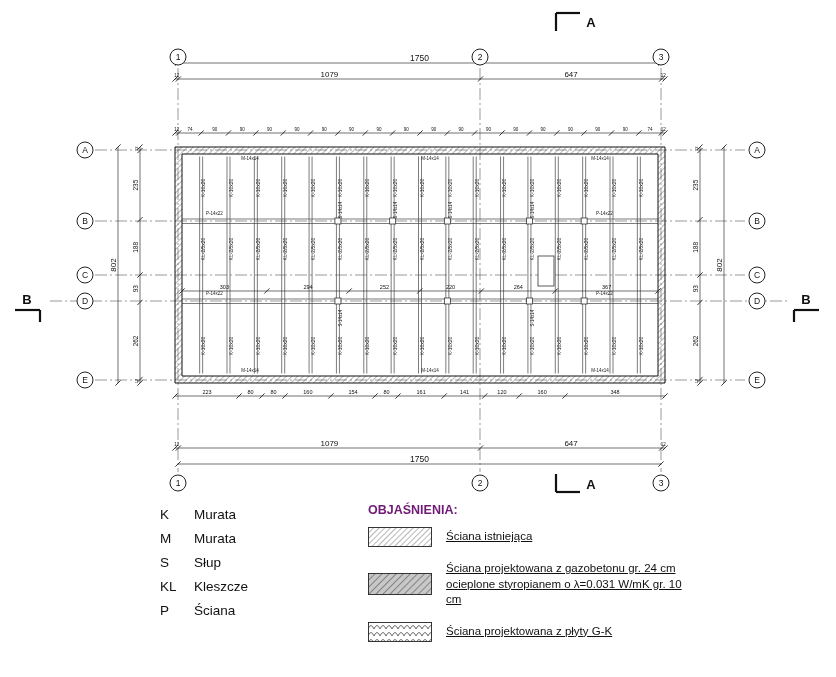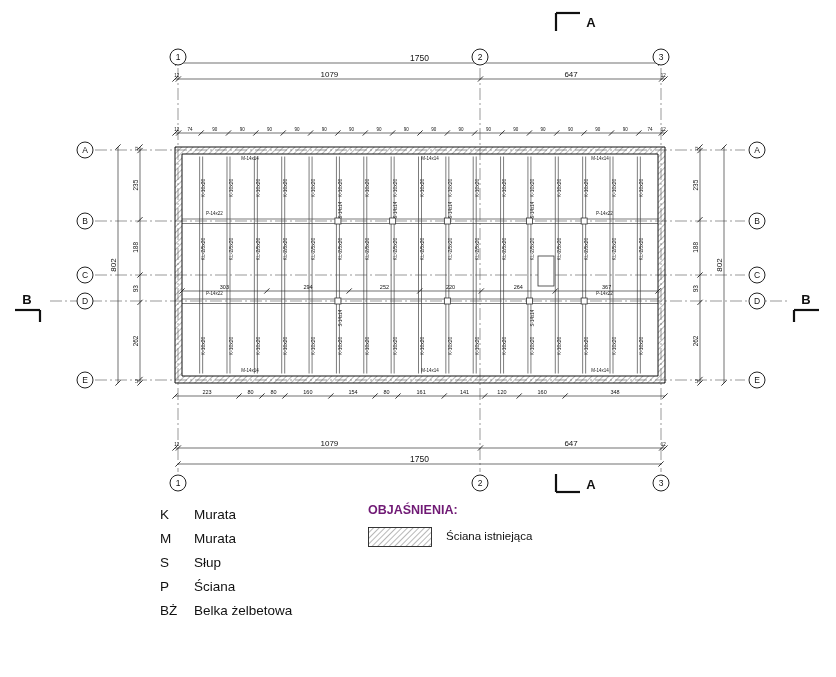--- a/index.html
+++ b/index.html
@@ -19,21 +19,21 @@
   .wallpath{fill:url(#hatch);fill-rule:evenodd;stroke:#111;stroke-width:1;}
   .opening{fill:#fff;stroke:#333;stroke-width:.8;}
 
   .legend{position:absolute;left:160px;top:503px;width:620px;display:flex;gap:28px;}
   .symbol-list{width:180px;padding-top:4px;}
   .sym-row{display:flex;margin-bottom:9px;font-size:13.5px;color:#111;}
   .sym{width:34px;}
   .explan{width:360px;}
   .explan-title{font-size:12.5px;font-weight:600;color:#701a75;margin-bottom:10px;}
   .ex-row{display:flex;align-items:center;gap:14px;margin-bottom:14px;}
-  .ex-label{font-size:11.5px;color:#111;width:250px;line-height:1.35;}
+  .ex-label{font-size:11.5px;color:#111;width:250px;line-height:1.35;text-decoration:underline;}
   .swatch{flex:0 0 auto;}
 </style>
 </head>
 <body>
 
 <div class="page">
 
   <svg id="plan-svg" width="836" height="500" viewBox="0 0 836 500">
     <defs>
       <pattern id="hatch" width="4" height="4" patternUnits="userSpaceOnUse" patternTransform="rotate(45)">
@@ -393,32 +393,44 @@
       </div>
       <div class="sym-row">
         <span class="sym">M</span>
         <span class="term">Murata</span>
       </div>
       <div class="sym-row">
         <span class="sym">S</span>
         <span class="term">Słup</span>
       </div>
       <div class="sym-row">
+        <span class="sym">KL</span>
+        <span class="term">Kleszcze</span>
+      </div>
+      <div class="sym-row">
         <span class="sym">P</span>
         <span class="term">Ściana</span>
-      </div>
-      <div class="sym-row">
-        <span class="sym">BŻ</span>
-        <span class="term">Belka żelbetowa</span>
       </div>
     </div>
 
     <div class="explan">
       <div class="explan-title">OBJAŚNIENIA:</div>
       <div class="ex-row">
         <svg class="swatch" width="64" height="20">
           <rect x="0.5" y="0.5" width="63" height="19" fill="url(#hatch)" stroke="#222" stroke-width="0.9"></rect>
         </svg>
         <div class="ex-label">Ściana istniejąca</div>
       </div>
+      <div class="ex-row">
+        <svg class="swatch" width="64" height="22">
+          <rect x="0.5" y="0.5" width="63" height="21" fill="url(#grayhatch)" stroke="#222" stroke-width="0.9"></rect>
+        </svg>
+        <div class="ex-label">Ściana projektowana z gazobetonu gr. 24 cm ocieplone styropianem o λ=0.031 W/mK gr. 10 cm</div>
+      </div>
+      <div class="ex-row">
+        <svg class="swatch" width="64" height="20">
+          <rect x="0.5" y="0.5" width="63" height="19" fill="url(#wave)" stroke="#222" stroke-width="0.9"></rect>
+        </svg>
+        <div class="ex-label">Ściana projektowana z płyty G-K</div>
+      </div>
     </div>
   </div>
 </div>
 
 </body></html>

